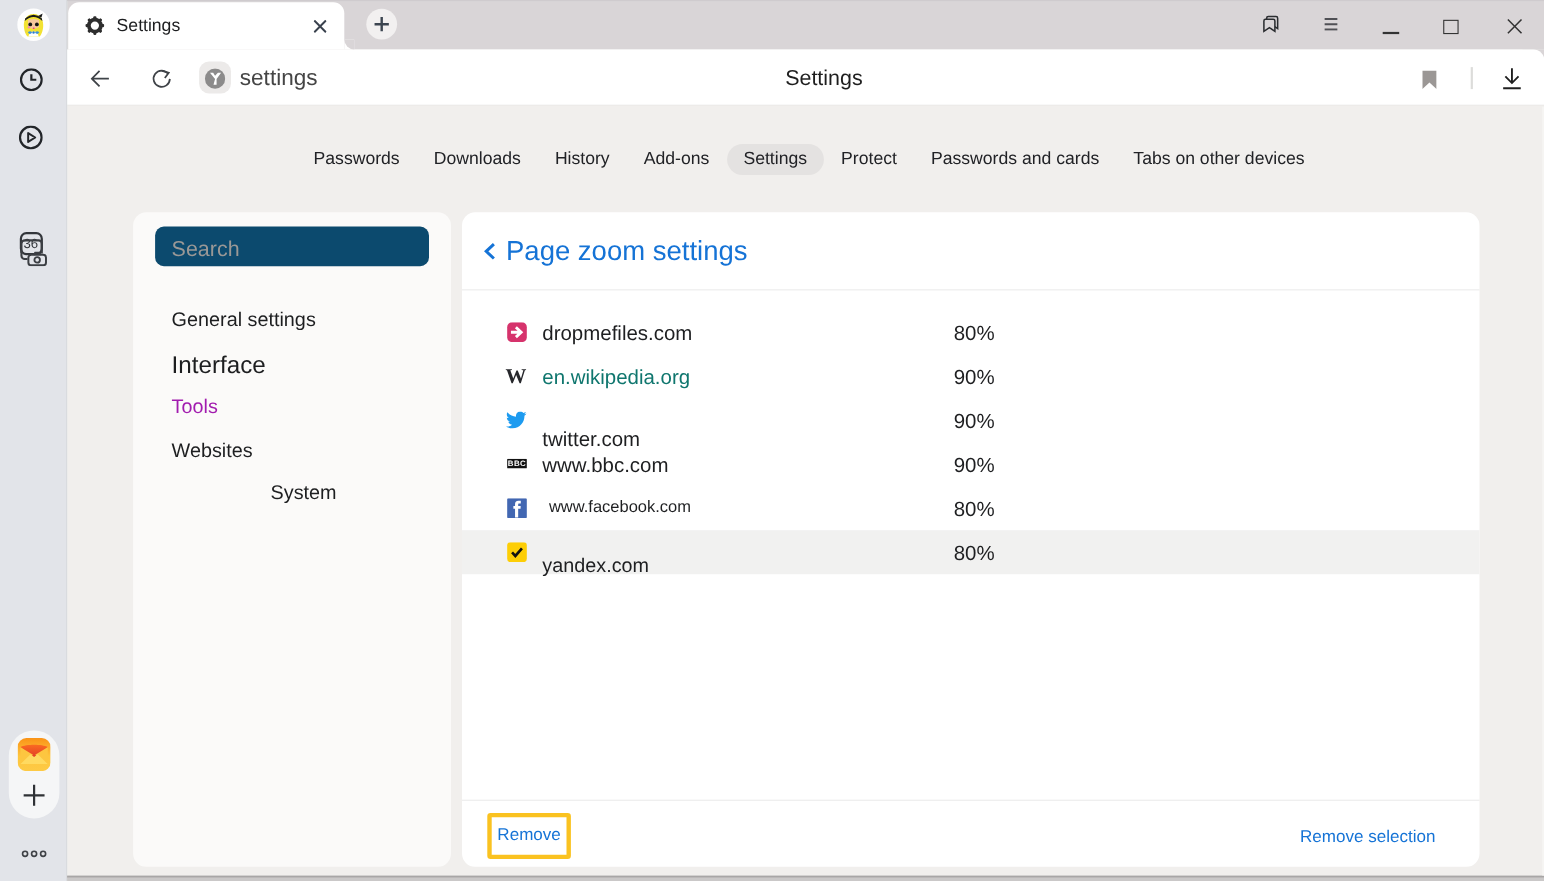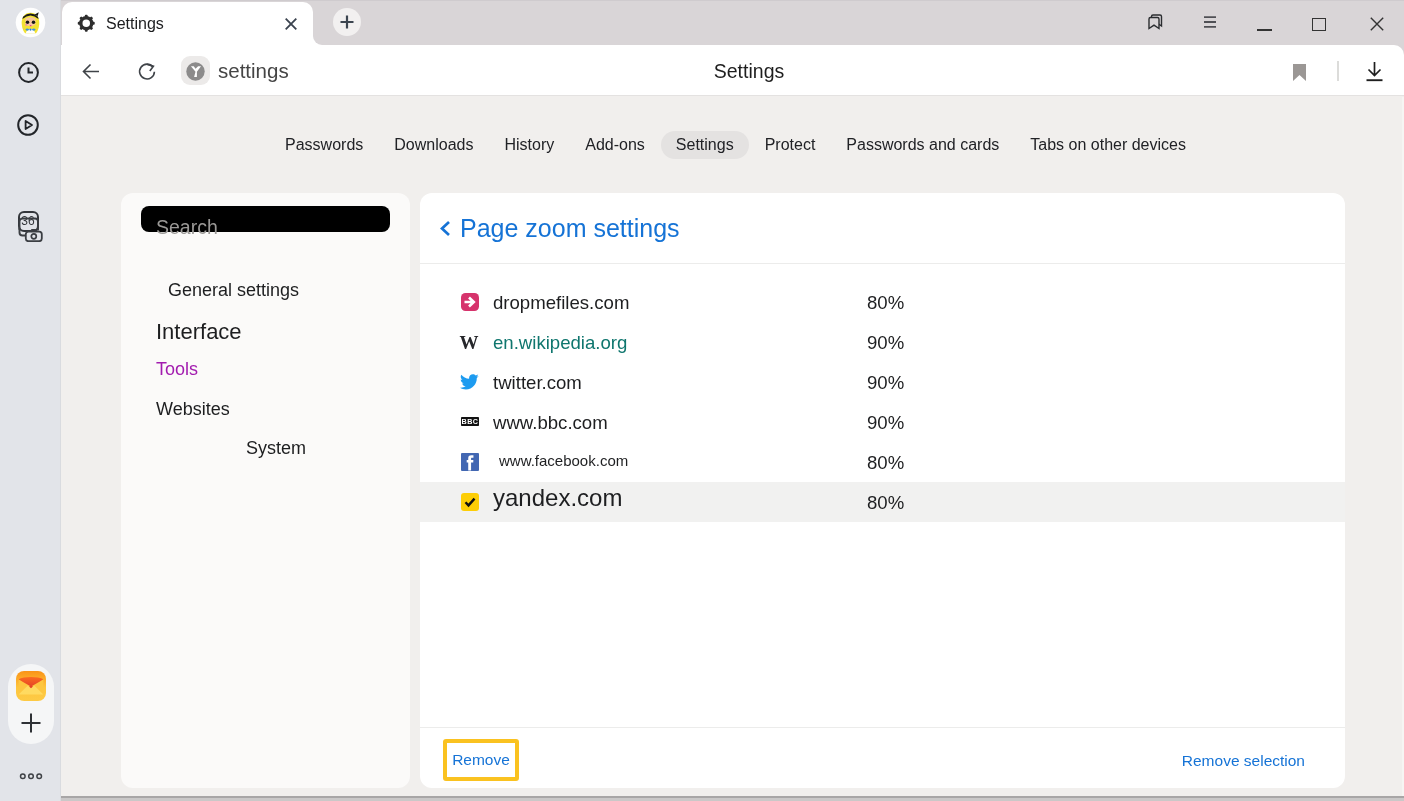--- a/index.html
+++ b/index.html
@@ -161,22 +161,22 @@
     <span>Downloads</span>
     <span>History</span>
     <span>Add-ons</span>
     <span style="background:#e4e2e1;border-radius:14.5px;padding:5px 15px;margin:0 -15px;">Settings</span>
     <span>Protect</span>
     <span>Passwords and cards</span>
     <span>Tabs on other devices</span>
 </div>
 
 <div class="abs" style="left:121px;top:193px;width:289px;height:595px;background:#fbfaf9;border-radius:12px;"></div>
-<div class="abs" style="left:141px;top:206px;width:249px;height:26px;background:#000000;border-radius:8px;line-height:42px;padding-left:15px;font-size:19.5px;color:#9a9896;">Search</div>
-<div class="abs" style="left:156px;top:279.5px;width:240px;font-size:18px;color:#1d1e20;margin-left:12px;">General settings</div>
+<div class="abs" style="left:141px;top:206px;width:249px;height:36px;background:#0c4a6e;border-radius:8px;line-height:42px;padding-left:15px;font-size:19.5px;color:#9a9896;">Search</div>
+<div class="abs" style="left:156px;top:279.5px;width:240px;font-size:18px;color:#1d1e20;">General settings</div>
 <div class="abs" style="left:156px;top:319px;width:240px;font-size:22px;color:#1d1e20;">Interface</div>
 <div class="abs" style="left:156px;top:359px;width:240px;font-size:18px;color:#a21caf;">Tools</div>
 <div class="abs" style="left:156px;top:398.5px;width:240px;font-size:18px;color:#1d1e20;">Websites</div>
 <div class="abs" style="left:156px;top:438px;width:240px;font-size:18px;color:#1d1e20;text-align:center;">System</div>
 
 <div class="abs" style="left:420px;top:193px;width:925px;height:595px;background:#ffffff;border-radius:12px;"></div>
 <svg class="abs" style="left:438px;top:220px;" width="13" height="17" viewBox="0 0 13 17">
   <path d="M11 2 L4 8.5 L11 15" stroke="#1573d6" stroke-width="2.7" fill="none"></path>
 </svg>
 <div class="abs" style="left:460px;top:214px;font-size:25px;color:#1573d6;">Page zoom settings</div>
@@ -200,24 +200,24 @@
   <rect width="18" height="18" rx="1" fill="#4267b2"></rect>
   <path d="M12.5 9.5 H10.2 V18 H7.2 V9.5 H5.6 V6.9 H7.2 V5.3 C7.2 3.2 8.1 2 10.5 2 H12.7 V4.6 H11.3 C10.3 4.6 10.2 5 10.2 5.7 V6.9 H12.6 Z" fill="#fff" transform="scale(0.95) translate(0.4,0.4)"></path>
 </svg>
 <svg class="abs" style="left:461px;top:493px;" width="18" height="18" viewBox="0 0 18 18">
   <rect width="18" height="18" rx="3" fill="#fdce06"></rect>
   <path d="M4.5 9.2 L7.5 12.4 L13.5 5.6" stroke="#111" stroke-width="2.4" fill="none"></path>
 </svg>
 
 <div class="abs" style="left:493px;top:292px;font-size:18.6px;color:#1e1f21;">dropmefiles.com</div>
 <div class="abs" style="left:493px;top:332px;font-size:18.6px;color:#0f766e;">en.wikipedia.org</div>
-<div class="abs" style="left:493px;top:372px;font-size:18.6px;color:#1e1f21;">twitter.com</div>
+<div class="abs" style="left:493px;top:388px;font-size:18.6px;color:#1e1f21;">twitter.com</div>
 <div class="abs" style="left:493px;top:412px;font-size:18.6px;color:#1e1f21;">www.bbc.com</div>
 <div class="abs" style="left:499px;top:452px;font-size:15px;color:#1e1f21;">www.facebook.com</div>
-<div class="abs" style="left:493px;top:484px;font-size:24px;color:#1e1f21;">yandex.com</div>
+<div class="abs" style="left:493px;top:504px;font-size:18px;color:#1e1f21;">yandex.com</div>
 
 <div class="abs" style="left:867px;top:292px;font-size:18.6px;color:#1e1f21;">80%</div>
 <div class="abs" style="left:867px;top:332px;font-size:18.6px;color:#1e1f21;">90%</div>
 <div class="abs" style="left:867px;top:372px;font-size:18.6px;color:#1e1f21;">90%</div>
 <div class="abs" style="left:867px;top:412px;font-size:18.6px;color:#1e1f21;">90%</div>
 <div class="abs" style="left:867px;top:452px;font-size:18.6px;color:#1e1f21;">80%</div>
 <div class="abs" style="left:867px;top:492px;font-size:18.6px;color:#1e1f21;">80%</div>
 
 <div class="abs" style="left:420px;top:727px;width:925px;height:1px;background:#ececeb;"></div>
 <div class="abs" style="left:443px;top:739px;width:76px;height:42px;border:4px solid #fac220;border-radius:3px;background:#fff;display:flex;align-items:center;justify-content:center;font-size:15.5px;color:#1573d6;">Remove</div>

